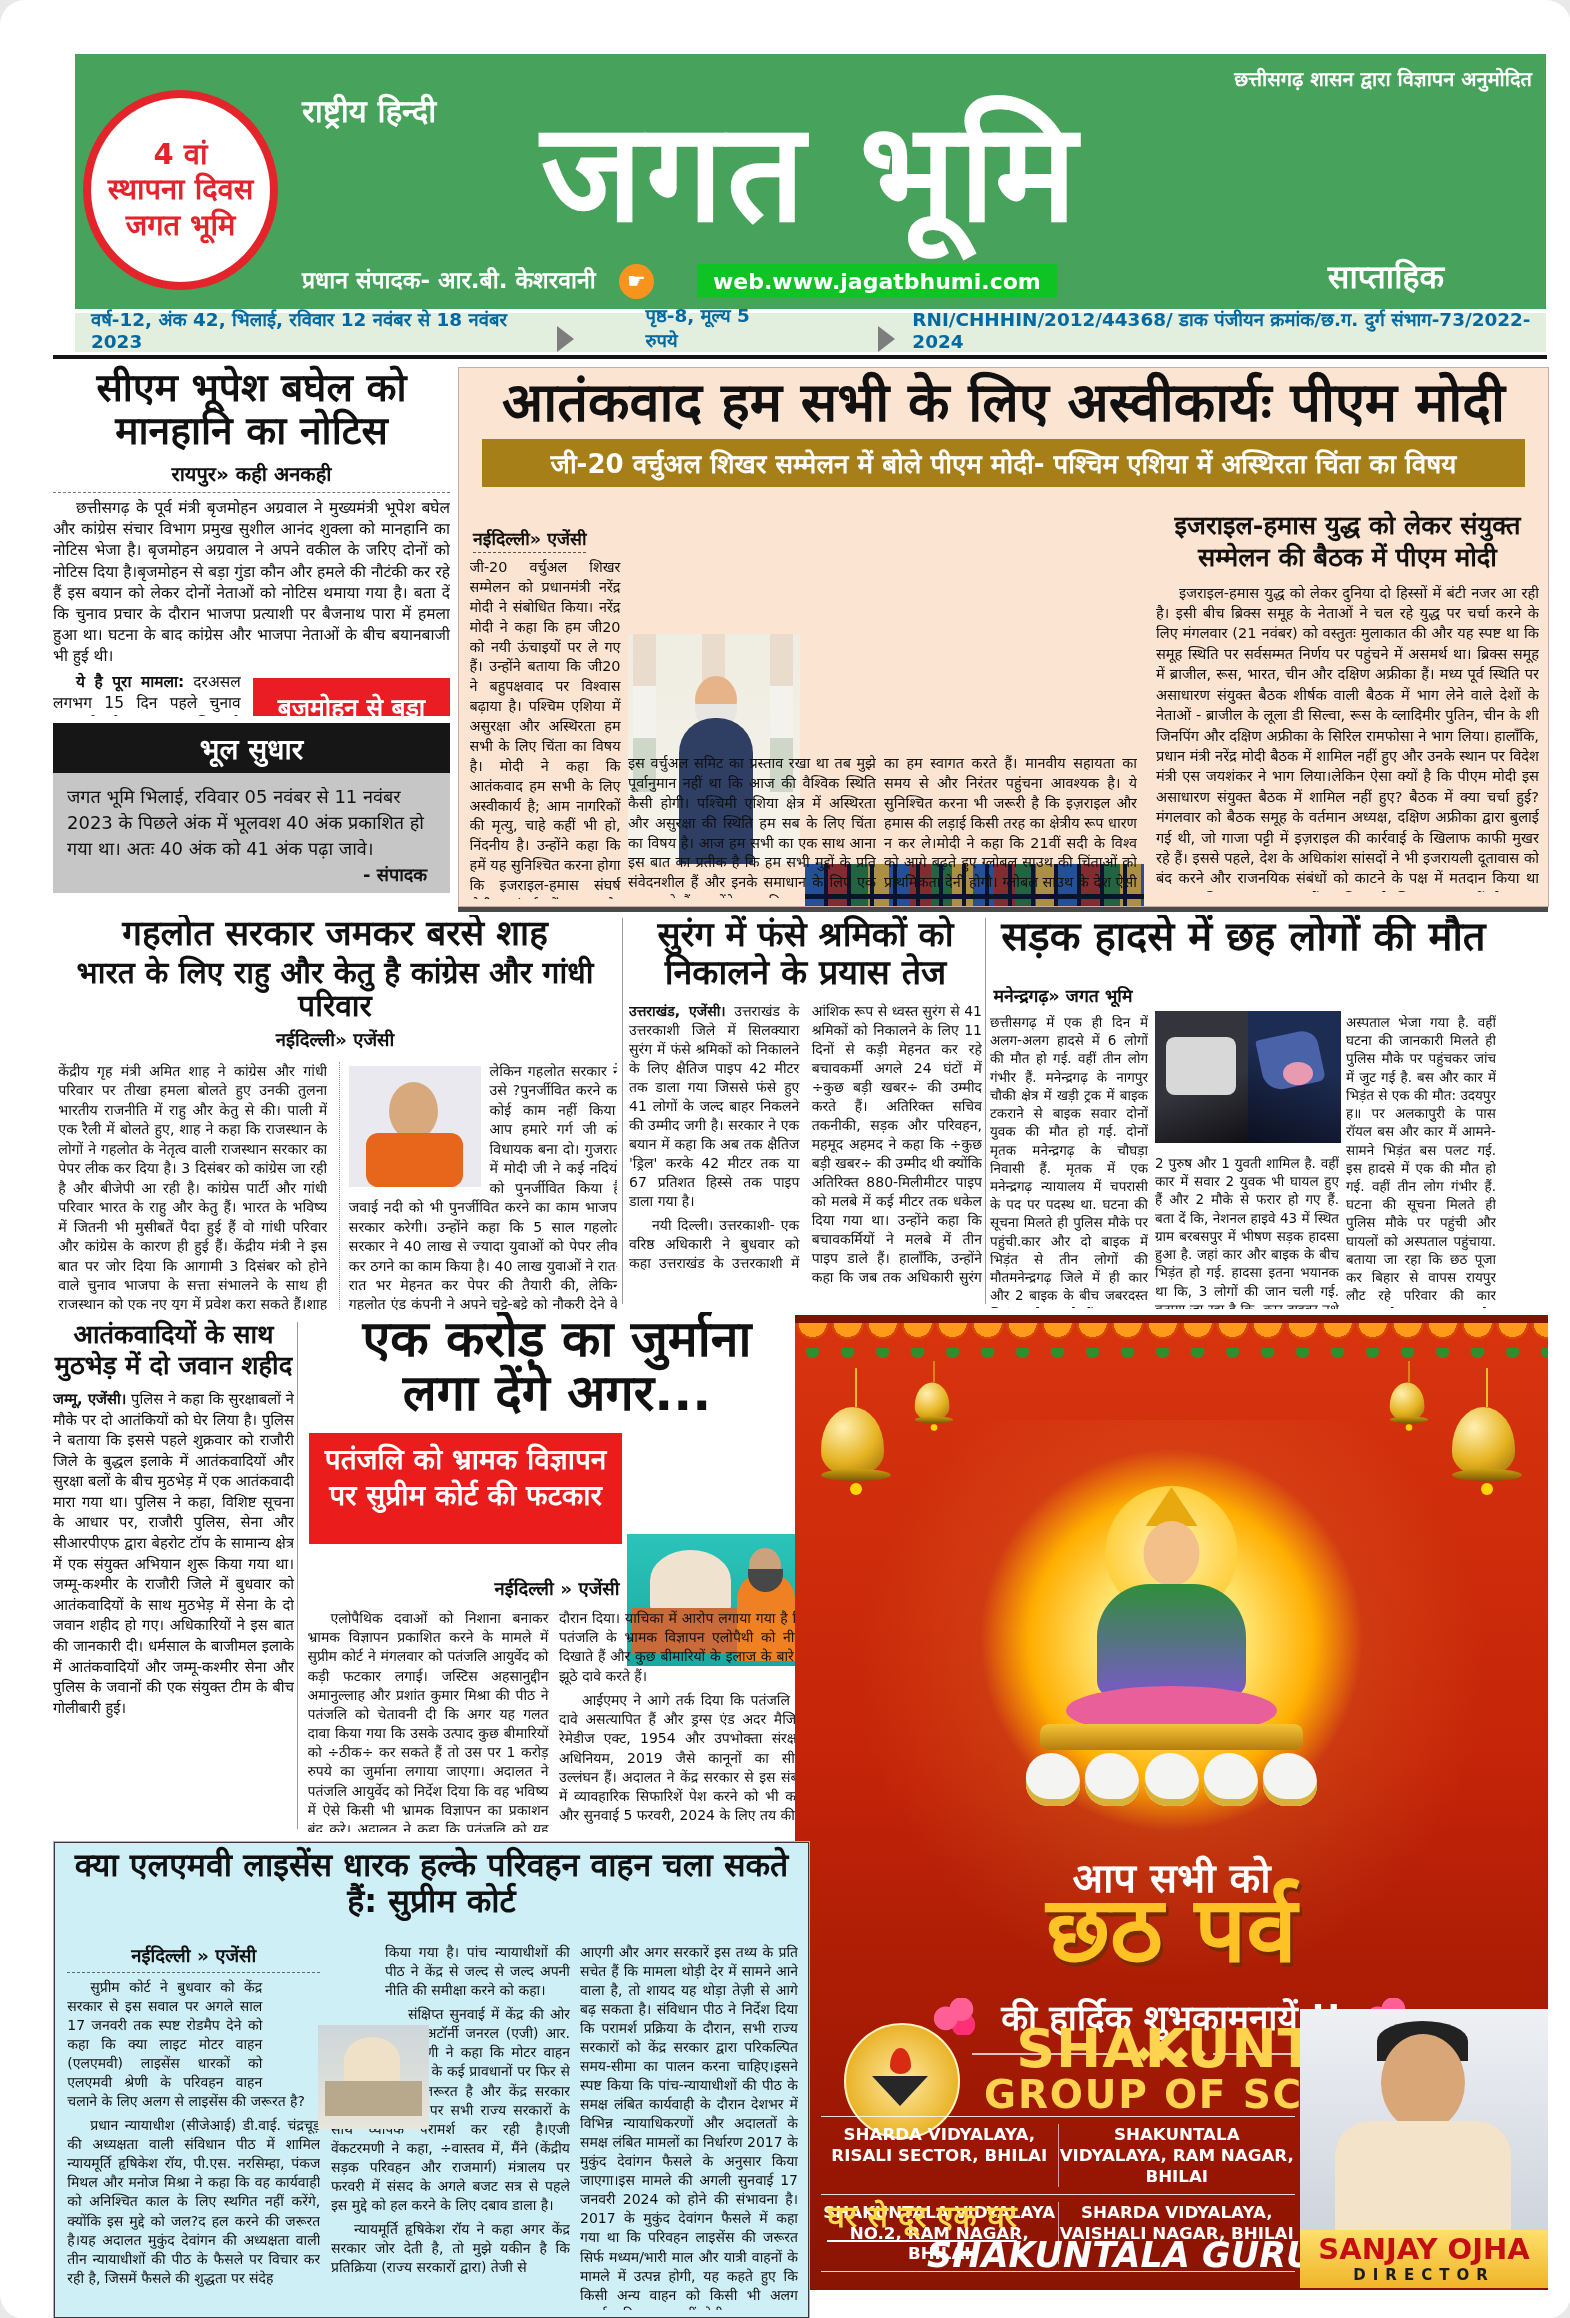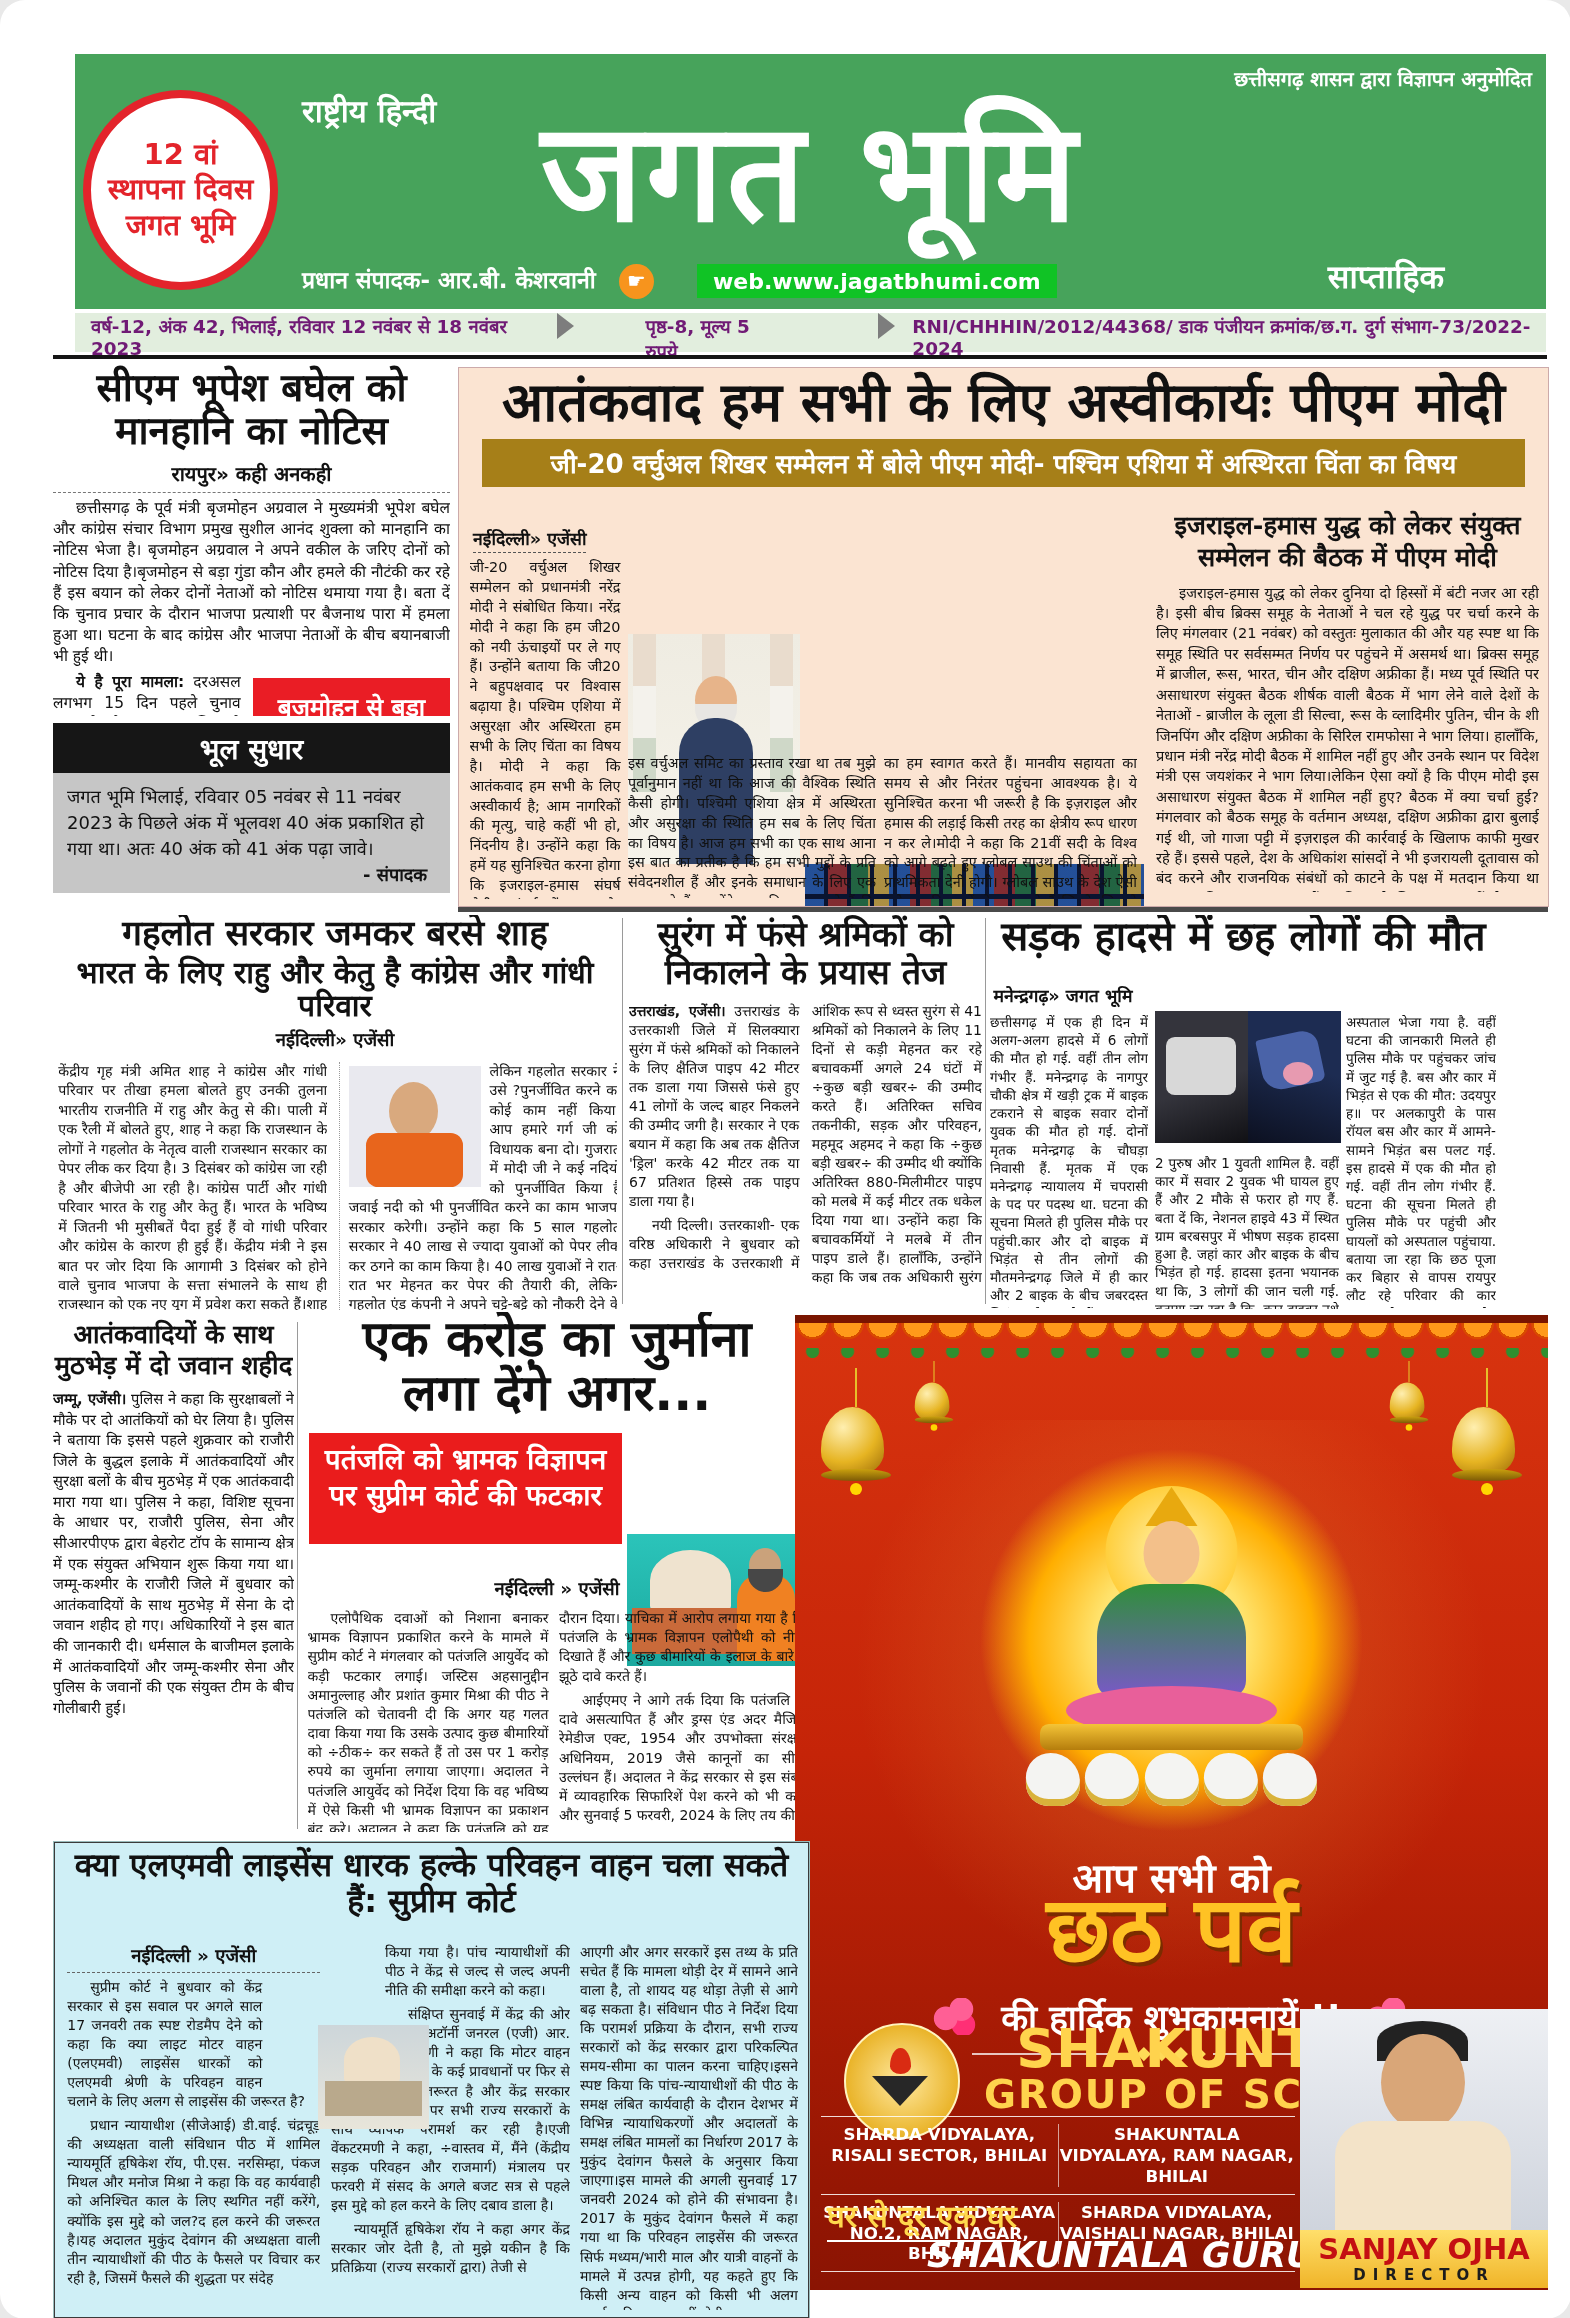--- a/index.html
+++ b/index.html
@@ -21,21 +21,21 @@
   .hand{width:35px;height:35px;border-radius:50%;background:#f7941d;color:#fff;font-size:21px;
         display:flex;align-items:center;justify-content:center;}
   .weburl{background:#10c325;color:#fff;font-size:22px;font-weight:bold;padding:4.4px 16px;margin-left:36px;}
   .weekly{right:102px;bottom:12.3px;color:#fff;font-size:32px;font-weight:bold;}
   .badge{left:83px;top:90px;width:179px;height:184px;background:#fff;border:8px solid #e3242b;
          border-radius:50%;display:flex;flex-direction:column;justify-content:center;
          text-align:center;color:#e3242b;font-weight:800;font-size:29px;line-height:1.22;}
 
   
   .dateline{left:75px;top:313px;width:1471px;height:39px;background:#e2eede;display:flex;
-            align-items:flex-start;font-size:18.4px;font-weight:bold;color:#701a75;}
+            align-items:flex-end;font-size:18.4px;font-weight:bold;color:#0369a1;}
   .dl-left{margin-left:16px;}
   .tri{width:0;height:0;border-top:13px solid transparent;border-bottom:13px solid transparent;
        border-left:17.6px solid #7d7d7d;margin:0 17.6px;}
   .dl-mid{margin-left:54px;}
   .dl-right{margin-left:97px;}
   .blackrule{left:53px;top:355px;width:1494px;height:4.4px;background:#151515;}
 
   
   .byline{font-weight:bold;}
   .vr{background:#9a9a9a;width:0.9px;}
@@ -222,21 +222,21 @@
     <div class="abs nathindi">राष्ट्रीय हिन्दी</div>
     <div class="abs ptitle">जगत भूमि</div>
     <div class="abs editor">प्रधान संपादक- आर.बी. केशरवानी</div>
     <div class="abs webbar">
       <div class="hand">☛</div>
       <div class="weburl">web.www.jagatbhumi.com</div>
     </div>
     <div class="abs weekly">साप्ताहिक</div>
   </div>
   <div class="abs badge">
-    <span style="display: block;">12 वां</span>
+    <span style="display: block;">4 वां</span>
     <span style="display: block;">स्थापना दिवस</span>
     <span style="display: block;">जगत भूमि</span>
   </div>
 
   <div class="abs dateline">
     <span class="dl-left">वर्ष-12, अंक 42, भिलाई, रविवार 12 नवंबर से 18 नवंबर 2023</span>
     <span class="tri"></span>
     <span class="dl-mid">पृष्ठ-8, मूल्य 5 रुपये</span>
     <span class="tri dl-right"></span>
     <span>RNI/CHHHIN/2012/44368/ डाक पंजीयन क्रमांक/छ.ग. दुर्ग संभाग-73/2022-2024</span>

